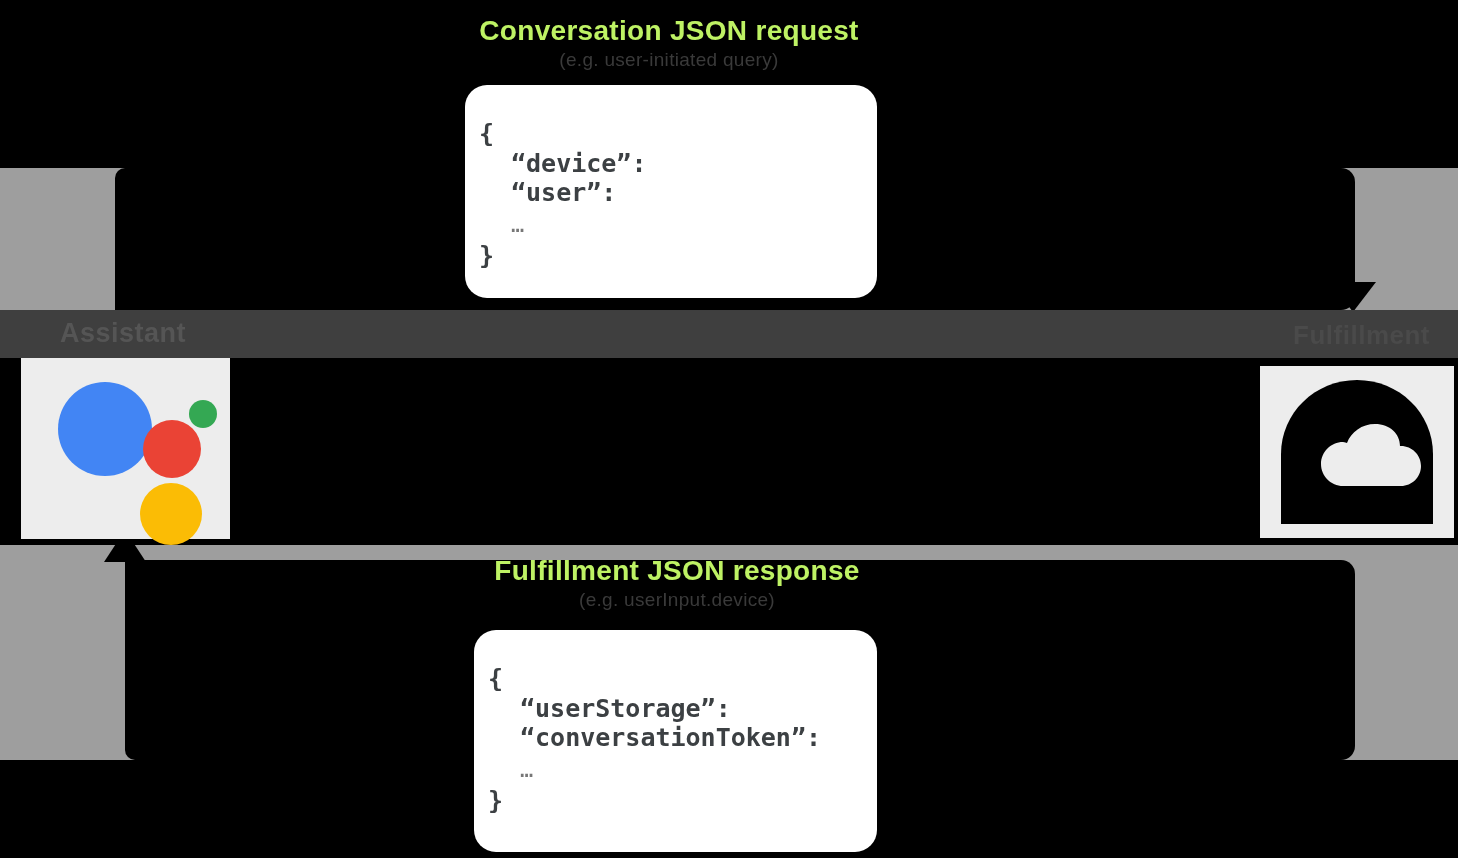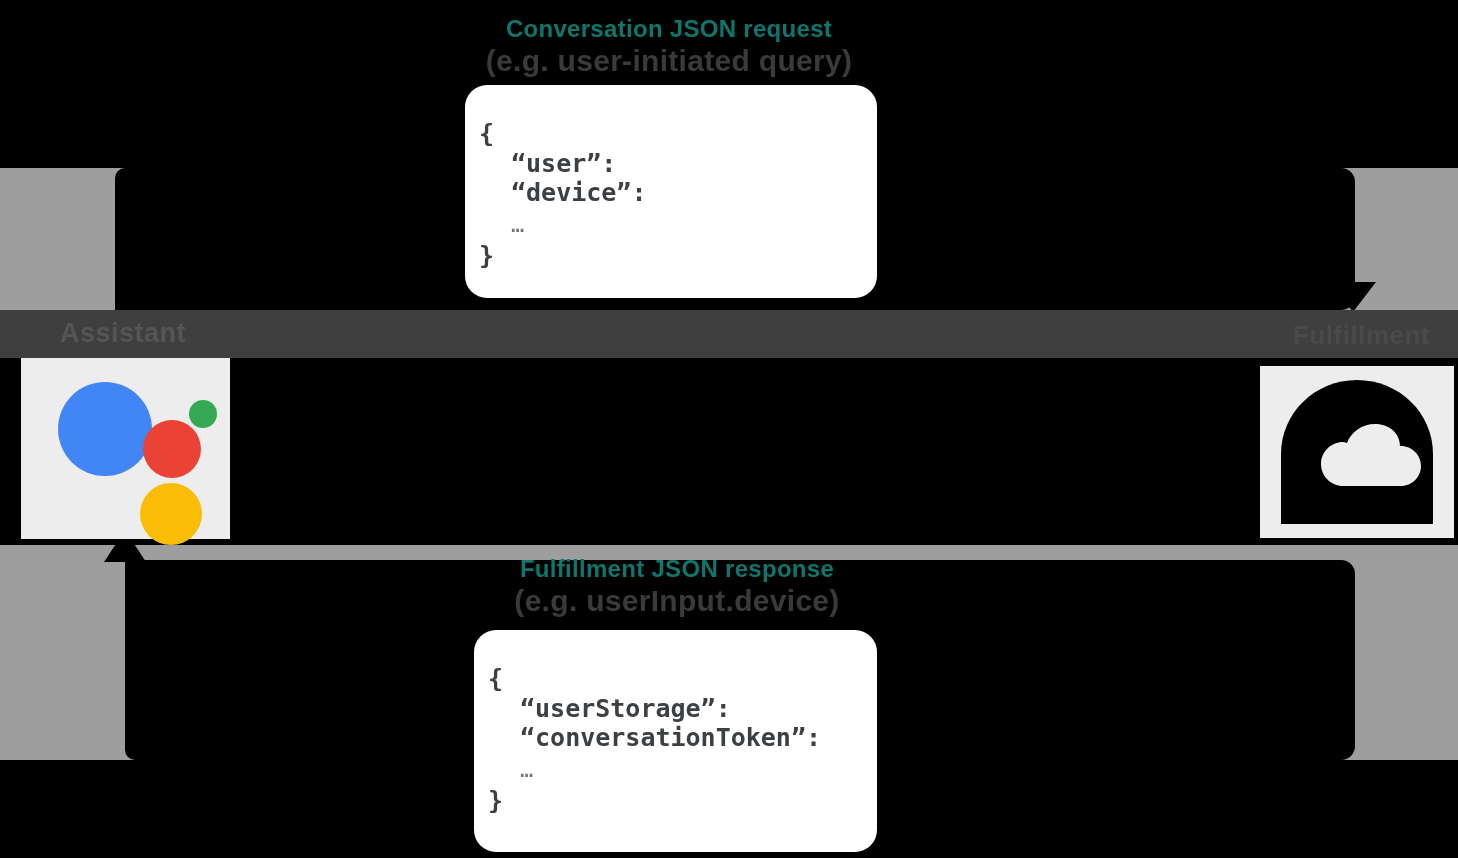--- a/index.html
+++ b/index.html
@@ -69,22 +69,22 @@
   .callout .code{position:absolute;left:0;top:0;width:100%;
            padding:34px 0 0 0;box-sizing:border-box;}
   .codeline{font-size:25px;line-height:1.18;white-space:pre;
             font-weight:700;padding-left:14px;}
   .codeline.ind{padding-left:46px;}
   .codeline.ellip{padding-left:46px;font-size:22px;color:#777;
             font-weight:400;line-height:1.5;}
 
   
   .caption{position:absolute;text-align:center;line-height:1.22;}
-  .caption .c1{font-size:24px;font-weight:700;color:#0f766e;letter-spacing:.3px;}
-  .caption .c2{font-size:30px;font-weight:700;color:#3a3a3a;letter-spacing:.3px;}
+  .caption .c1{font-size:28px;font-weight:700;color:#bef264;letter-spacing:.3px;}
+  .caption .c2{font-size:19px;font-weight:400;color:#3a3a3a;letter-spacing:.3px;}
   #caption-top{left:369px;top:14px;width:600px;}
   #caption-bot{left:372px;top:554px;width:610px;}
 </style>
 </head>
 <body>
 
 <div class="stage">
 
   <div class="band" id="band-top"></div>
   <div class="arrowbody" id="arrow-top-body"></div>
@@ -113,22 +113,22 @@
   </div>
 
   <div class="caption" id="caption-top">
     <div class="c1">Conversation JSON request</div>
     <div class="c2">(e.g. user-initiated query)</div>
   </div>
 
   <div class="callout" id="callout-top">
     <div class="code">
       <div class="codeline">{</div>
+      <div class="codeline ind">“device”:</div>
       <div class="codeline ind">“user”:</div>
-      <div class="codeline ind">“device”:</div>
       <div class="codeline ellip">…</div>
       <div class="codeline">}</div>
     </div>
   </div>
 
   <div class="caption" id="caption-bot">
     <div class="c1">Fulfillment JSON response</div>
     <div class="c2">(e.g. userInput.device)</div>
   </div>
 

